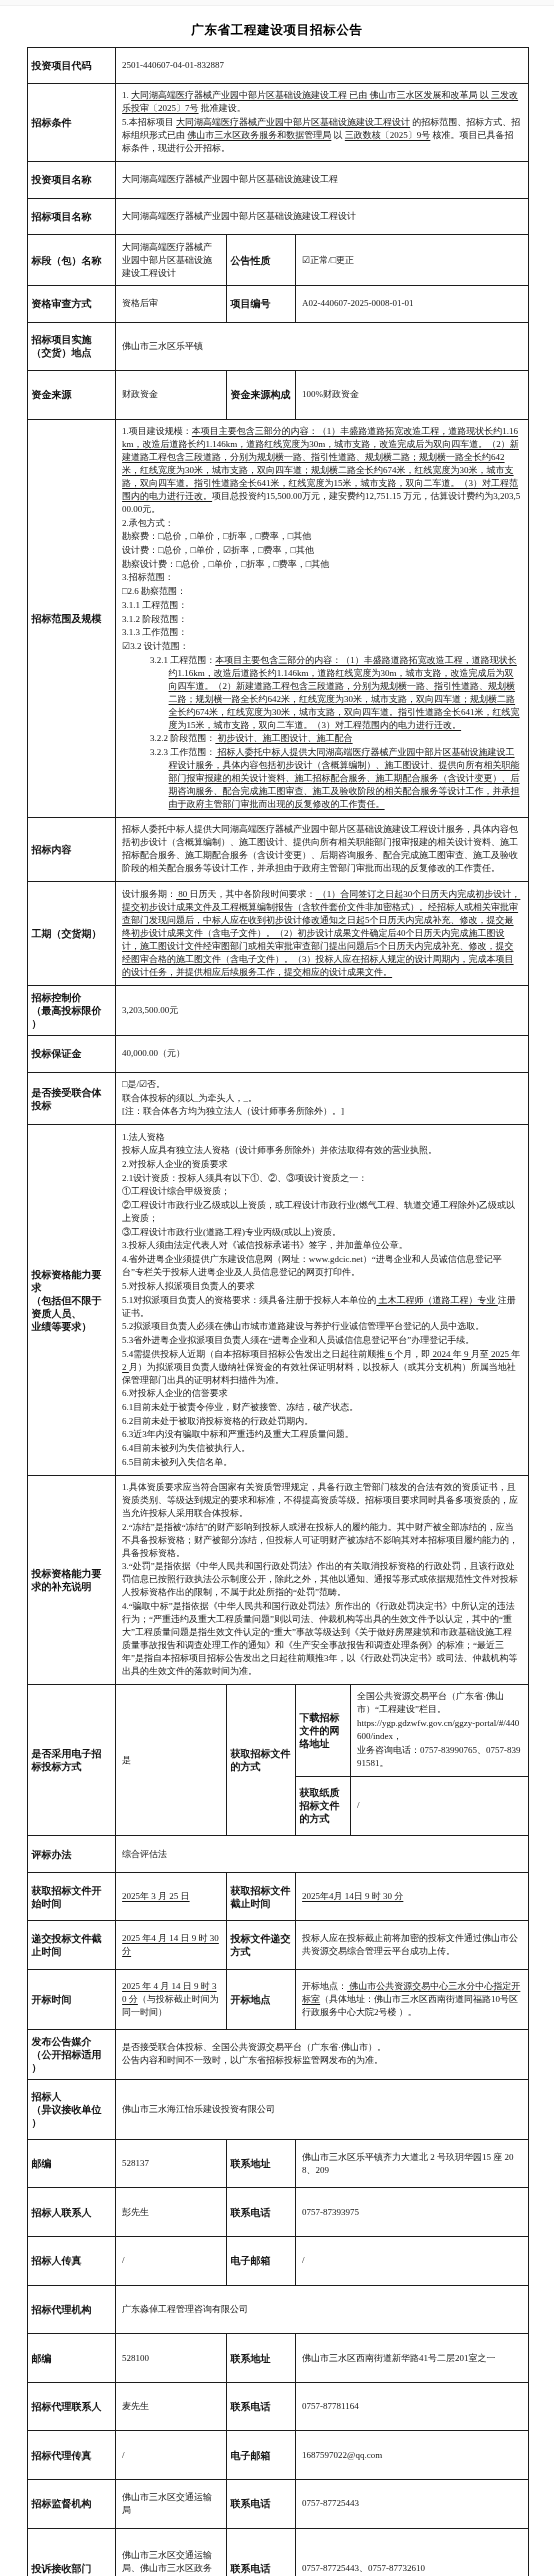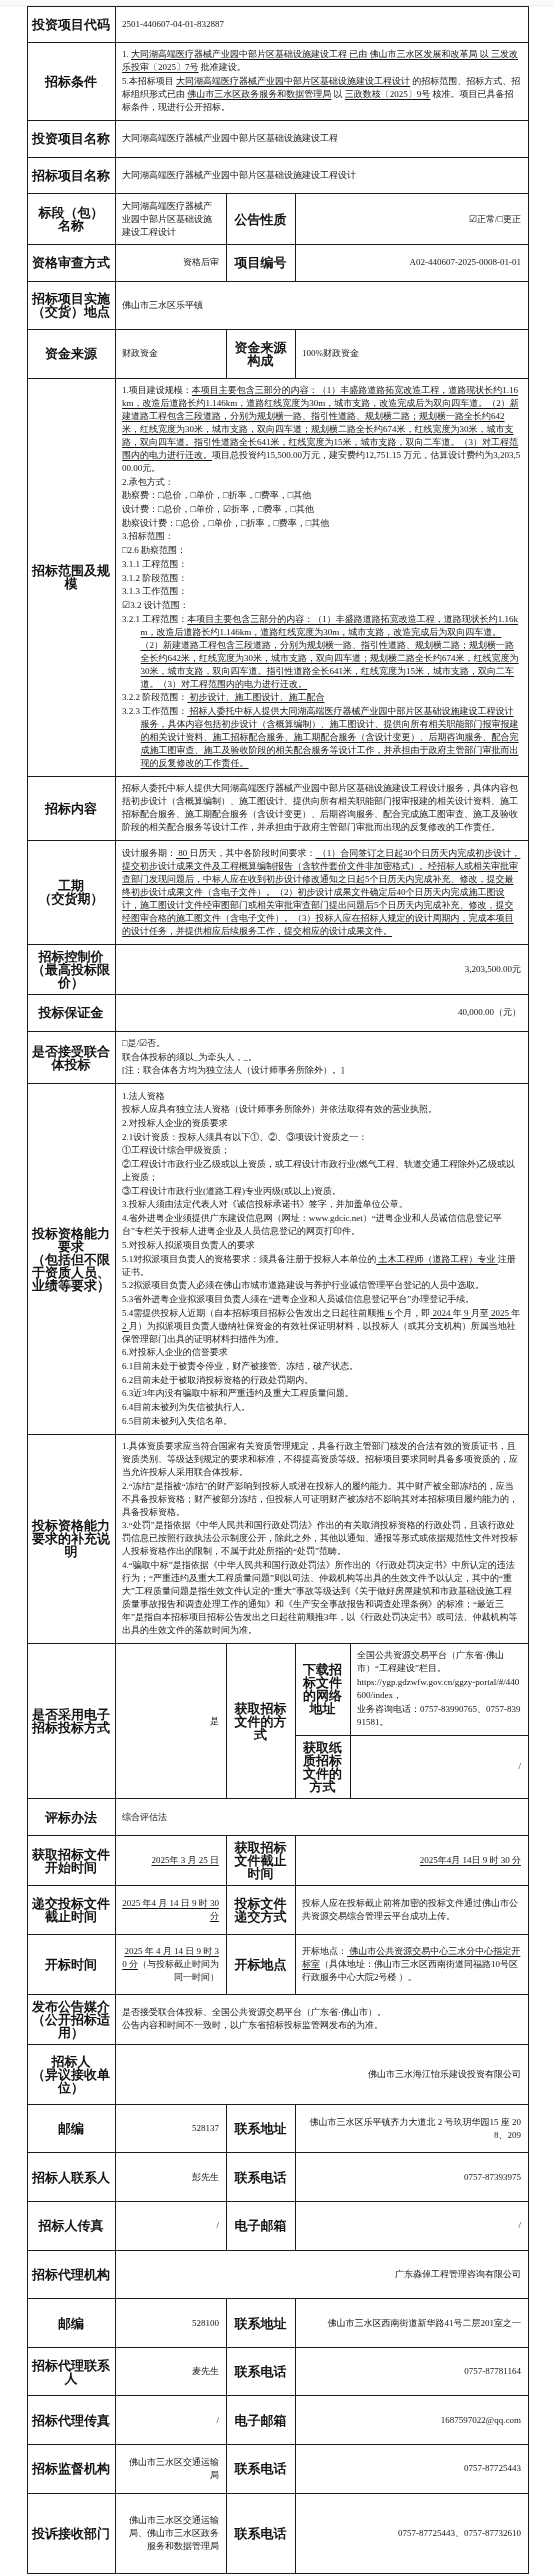--- a/index.html
+++ b/index.html
@@ -2,37 +2,38 @@
 <html style="font-size:10.6px"><head>
 <meta charset="utf-8">
 <style>
   html,body{margin:0;padding:0;background:#ffffff;}
   body{width:554px;font-family:"Liberation Serif","DejaVu Serif",serif;color:#111;}
   .top-band{height:4.6px;background:#fafafa;border-bottom:0.7px solid #f0f0f0;}
   .doc{width:501px;margin:0 auto 17px auto;}
   .title{text-align:center;font-size:12.5px;font-weight:bold;letter-spacing:0.7px;padding:16px 0 8px 0;color:#000;}
   table.main{border-collapse:collapse;width:501px;table-layout:fixed;border:1.3px solid #1c1c1c;}
   td{border:0.7px solid #1c1c1c;font-size:9px;line-height:13px;padding:5.3px 6.6px;vertical-align:middle;word-break:break-all;overflow-wrap:break-word;color:#141414;}
-  td.lbl{font-weight:bold;text-align:center;font-size:13px;padding:5.3px 4px;word-break:keep-all;overflow-wrap:anywhere;}
-  td.ctr{text-align:right;}
+  td.lbl{font-weight:bold;font-size:10px;padding:5.3px 4px;word-break:keep-all;overflow-wrap:anywhere;}
+  td.ctr{text-align:left;}
   td.lft{text-align:left;font-family:Liberation Serif, serif;}
   .para{margin:0 0 0.7px 0;}
   .u{text-decoration:underline;text-underline-offset:2px;}
-  .hang{padding-left:18.5px;text-indent:-18.5px;}
+  .hang{padding-left:18.5px;text-indent:-18.5px;margin-left:28px;}
   tr.s td{height:25px;}
   tr.m td{height:37px;}
   tr.l td{height:48px;margin-left:48px;}
   tr.xl td{height:69px;}
 </style>
 </head>
 <body>
 
 <div class="top-band"></div>
 
 <div class="doc">
+  <div class="title">广东省工程建设项目招标公告</div>
 
   <table class="main">
     <colgroup>
         <col style="width:88px">
         <col style="width:111px">
         <col style="width:69px">
         <col style="width:55px">
         <col style="width:178px">
       </colgroup>
 

